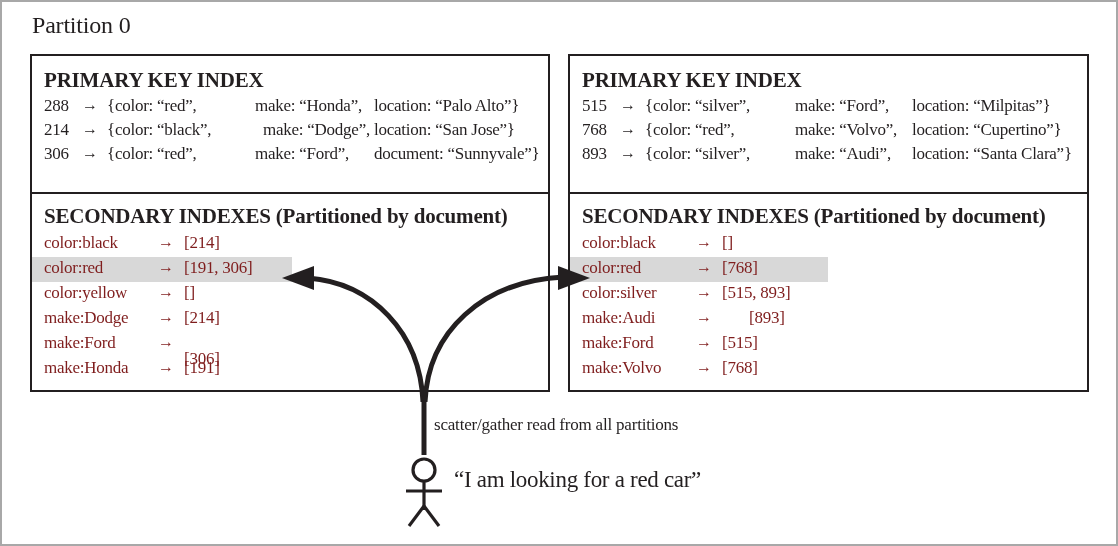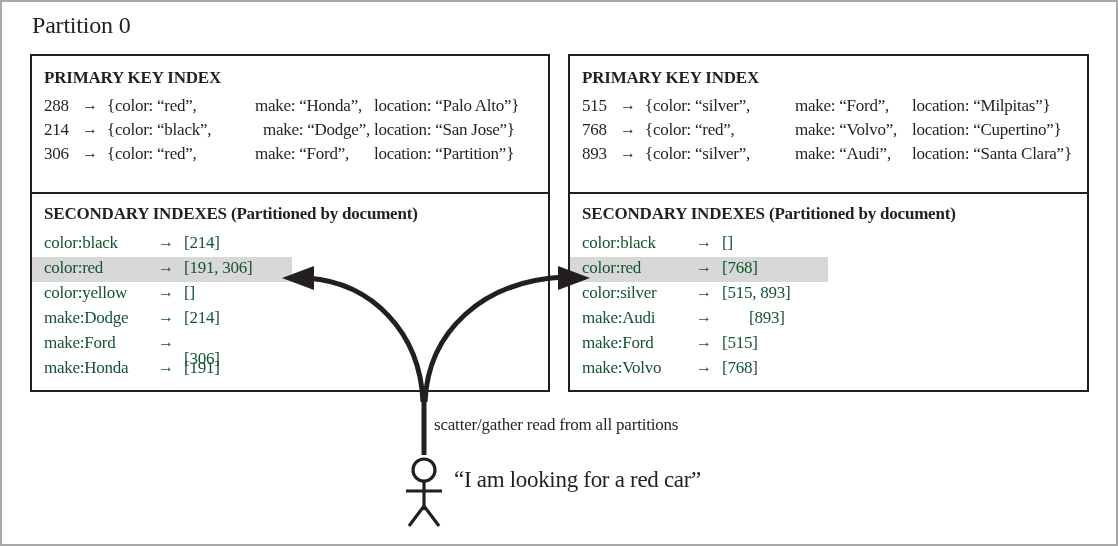--- a/index.html
+++ b/index.html
@@ -44,21 +44,21 @@
     left: 0;
     right: 0;
     height: 0;
     border-top: 2px solid #231f20;
   }
   .pk-section { position: absolute; left: 0; right: 0; top: 0; height: 136px; }
   .sec-section { position: absolute; left: 0; right: 0; top: 138px; bottom: 0; }
 
   .section-heading {
     position: absolute;
-    font-size: 17px;
+    font-size: 21px;
     font-weight: bold;
     letter-spacing: -0.2px;
     white-space: nowrap;
     color: #231f20;
   }
 
   .pk-rows {
     position: absolute;
     left: 12px;
     top: 40px;
@@ -83,21 +83,21 @@
     left: 0px;
     top: 38px;
     right: 0px;
   }
   .sec-row {
     position: relative;
     height: 25px;
     font-size: 17px;
     letter-spacing: -0.25px;
     white-space: nowrap;
-    color: #14532d;
+    color: #7f1d1d;
   }
   .sec-row.hl { background: #d8d8d8; }
   .sec-term  { position: absolute; left: 12px; top: 1px; }
   .sec-arrow { position: absolute; top: 1px; font-size: 16px; }
   .sec-ids   { position: absolute; top: 1px; }
 
   #overlay {
     position: absolute;
     left: 0; top: 0;
     width: 1118px; height: 546px;
@@ -139,21 +139,21 @@
           <span class="pk-color">{color: “black”,</span>
           <span class="pk-make" style="left:211px;margin-left:8px;">make: “Dodge”,</span>
           <span class="pk-loc" style="left:330px;">location: “San Jose”}</span>
         </div>
 
         <div class="pk-row">
           <span class="pk-key">306</span>
           <span class="pk-arrow">→</span>
           <span class="pk-color">{color: “red”,</span>
           <span class="pk-make" style="left:211px;">make: “Ford”,</span>
-          <span class="pk-loc" style="left:330px;">location: “Partition”}</span>
+          <span class="pk-loc" style="left:330px;">document: “Sunnyvale”}</span>
         </div>
 
       </div>
     </div>
 
     <div class="section-divider" style="top:136px;"></div>
 
     <div class="sec-section">
       <div class="section-heading" style="left:12px; top:10px;">SECONDARY INDEXES (Partitioned by document)</div>
       <div class="sec-rows">

